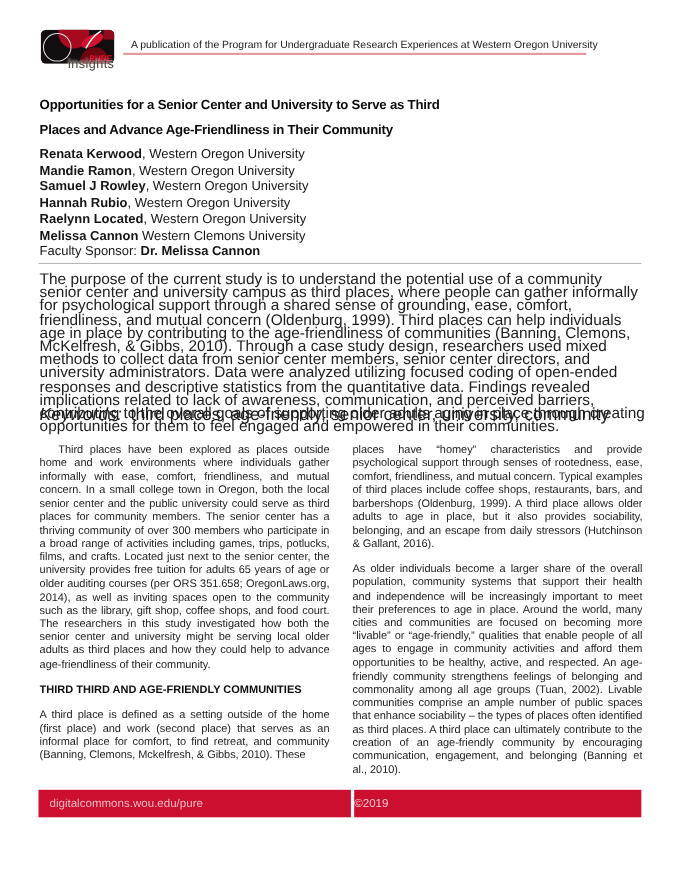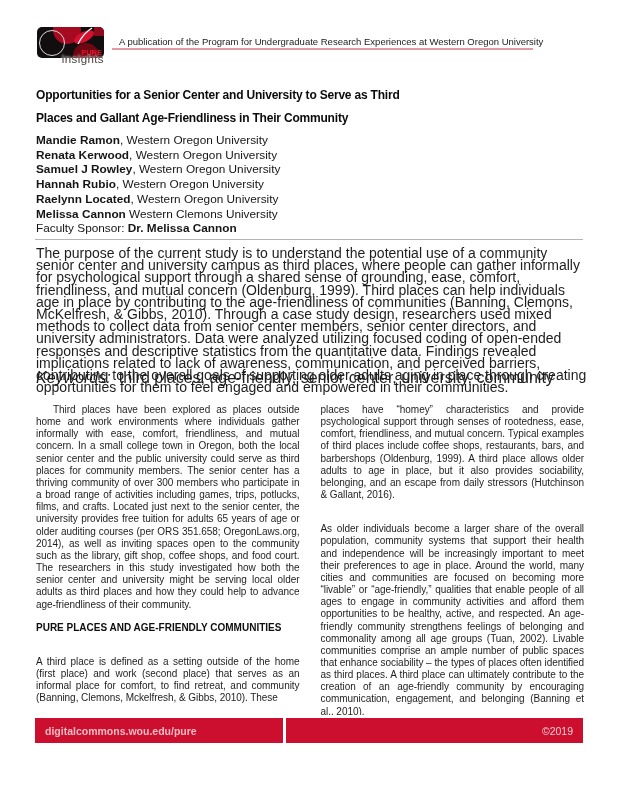--- a/index.html
+++ b/index.html
@@ -25,28 +25,28 @@
   .authors .b { font-weight:bold; }
   .rule { position:absolute; left:35px; top:239px; width:548px; height:1px; background:#b5b5b5; }
   
   .abstract { position:absolute; left:36px; top:247px; width:551px; font-size:14px; line-height:12.2px; }
   .keywords { position:absolute; left:36px; top:369px; font-size:16px; }
   .keywords .lbl { font-style:italic; margin-right:8px; }
   
   .columns { position:absolute; left:36px; top:404px; width:548px; height:311px; display:flex; gap:21px; overflow:hidden; }
   .col { width:265px; text-align:justify; font-size:10px; line-height:12.15px; letter-spacing:-0.05px; }
   .col p { margin:0; }
-  .col .mt { margin-top:22px; }
+  .col .mt { margin-top:11px; }
   .p-indent { text-indent:17px; }
   .col h2 { font-size:10px; font-weight:bold; margin:11px 0 0 0; color:#0e0e0e; text-align:left; letter-spacing:0; }
   
   .footer { position:absolute; left:35px; top:718px; width:548px; height:25px; display:flex; gap:3px; }
   .footer .cell { height:100%; display:flex; align-items:center; box-sizing:border-box; }
-  .cell-left { width:248px; padding-left:10px;font-weight:bold; }
-  .cell-right { flex:1; justify-content:flex-end; padding-right:10px; }
+  .cell-left { width:284px; padding-left:10px; }
+  .cell-right { flex:1; justify-content:flex-start; padding-right:10px; }
   .footer-url { font-size:10.5px; color:#f0bcc4; }
   .footer-copy { font-size:10.5px; color:#f4cdd2; }
 </style>
 </head>
 <body>
 
 <div class="page">
 
   <div class="logo-wrap">
     <svg class="logo-box" viewBox="0 0 67 31" aria-hidden="true">
@@ -67,45 +67,45 @@
       </g>
     </svg>
     <div class="logo-insights">insights</div>
   </div>
 
   <div class="tagline">A publication of the Program for Undergraduate Research Experiences at Western Oregon University</div>
   <div class="tagline-underline" style="background: rgb(227, 154, 163);"></div>
 
   <div class="title">
     <div>Opportunities for a Senior Center and University to Serve as Third</div>
-    <div>Places and Gallant Age-Friendliness in Their Community</div>
+    <div>Places and Advance Age-Friendliness in Their Community</div>
   </div>
 
   <div class="authors">
+    <div><span class="b">Renata Kerwood</span><span>, Western Oregon University</span></div>
     <div><span class="b">Mandie Ramon</span><span>, Western Oregon University</span></div>
-    <div><span class="b">Renata Kerwood</span><span>, Western Oregon University</span></div>
     <div><span class="b">Samuel J Rowley</span><span>, Western Oregon University</span></div>
     <div><span class="b">Hannah Rubio</span><span>, Western Oregon University</span></div>
     <div><span class="b">Raelynn Located</span><span>, Western Oregon University</span></div>
     <div><span class="b">Melissa Cannon</span><span> Western Clemons University</span></div>
     <div><span>Faculty Sponsor: </span><span class="b">Dr. Melissa Cannon</span></div>
   </div>
 
   <div class="rule"></div>
 
   <div class="abstract">The purpose of the current study is to understand the potential use of a community senior center and university campus as third places, where people can gather informally for psychological support through a shared sense of grounding, ease, comfort, friendliness, and mutual concern (Oldenburg, 1999). Third places can help individuals age in place by contributing to the age-friendliness of communities (Banning, Clemons, McKelfresh, &amp; Gibbs, 2010). Through a case study design, researchers used mixed methods to collect data from senior center members, senior center directors, and university administrators. Data were analyzed utilizing focused coding of open-ended responses and descriptive statistics from the quantitative data. Findings revealed implications related to lack of awareness, communication, and perceived barriers, contributing to the overall goals of supporting older adults aging in place through creating opportunities for them to feel engaged and empowered in their communities.</div>
 
   <div class="keywords">
     <span class="lbl">Keywords:</span><span>third places, age-friendly, senior center, university, community</span>
   </div>
 
   <div class="columns">
     <div class="col">
       <p class="p-indent">Third places have been explored as places outside home and work environments where individuals gather informally with ease, comfort, friendliness, and mutual concern. In a small college town in Oregon, both the local senior center and the public university could serve as third places for community members. The senior center has a thriving community of over 300 members who participate in a broad range of activities including games, trips, potlucks, films, and crafts. Located just next to the senior center, the university provides free tuition for adults 65 years of age or older auditing courses (per ORS 351.658; OregonLaws.org, 2014), as well as inviting spaces open to the community such as the library, gift shop, coffee shops, and food court. The researchers in this study investigated how both the senior center and university might be serving local older adults as third places and how they could help to advance age-friendliness of their community.</p>
-      <h2>PURE PLACES AND AGE-FRIENDLY COMMUNITIES</h2>
+      <h2>THIRD THIRD AND AGE-FRIENDLY COMMUNITIES</h2>
       <p class="mt">A third place is defined as a setting outside of the home (first place) and work (second place) that serves as an informal place for comfort, to find retreat, and community (Banning, Clemons, Mckelfresh, &amp; Gibbs, 2010). These</p>
     </div>
     <div class="col">
       <p>places have “homey” characteristics and provide psychological support through senses of rootedness, ease, comfort, friendliness, and mutual concern. Typical examples of third places include coffee shops, restaurants, bars, and barbershops (Oldenburg, 1999). A third place allows older adults to age in place, but it also provides sociability, belonging, and an escape from daily stressors (Hutchinson &amp; Gallant, 2016).</p>
       <p class="mt">As older individuals become a larger share of the overall population, community systems that support their health and independence will be increasingly important to meet their preferences to age in place. Around the world, many cities and communities are focused on becoming more “livable” or “age-friendly,” qualities that enable people of all ages to engage in community activities and afford them opportunities to be healthy, active, and respected. An age-friendly community strengthens feelings of belonging and commonality among all age groups (Tuan, 2002). Livable communities comprise an ample number of public spaces that enhance sociability – the types of places often identified as third places. A third place can ultimately contribute to the creation of an age-friendly community by encouraging communication, engagement, and belonging (Banning et al., 2010).</p>
     </div>
   </div>
 
   <div class="footer">
     <div class="cell cell-left" style="background: rgb(204, 15, 47);">

